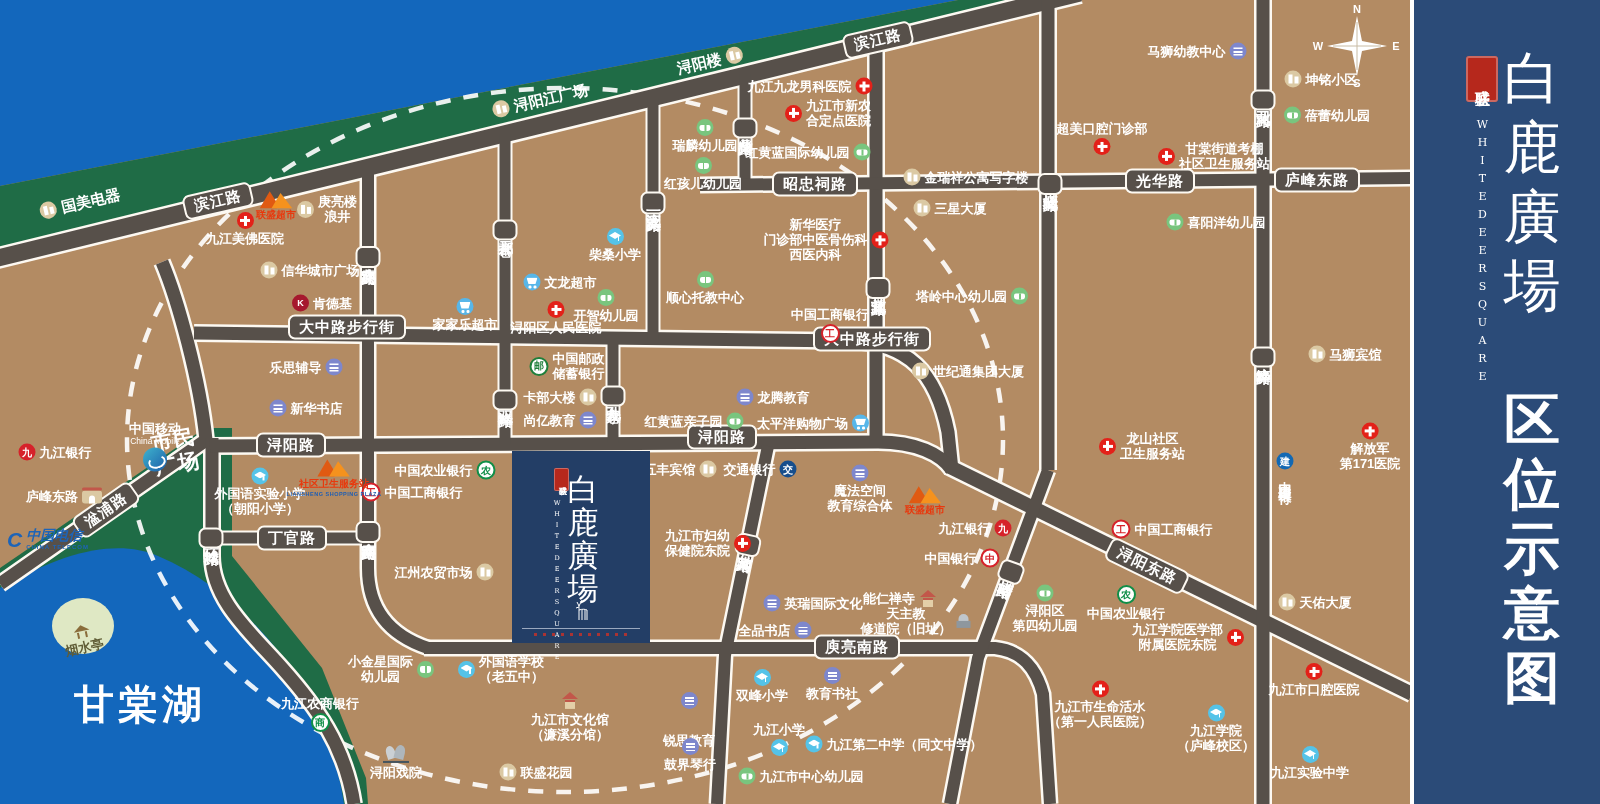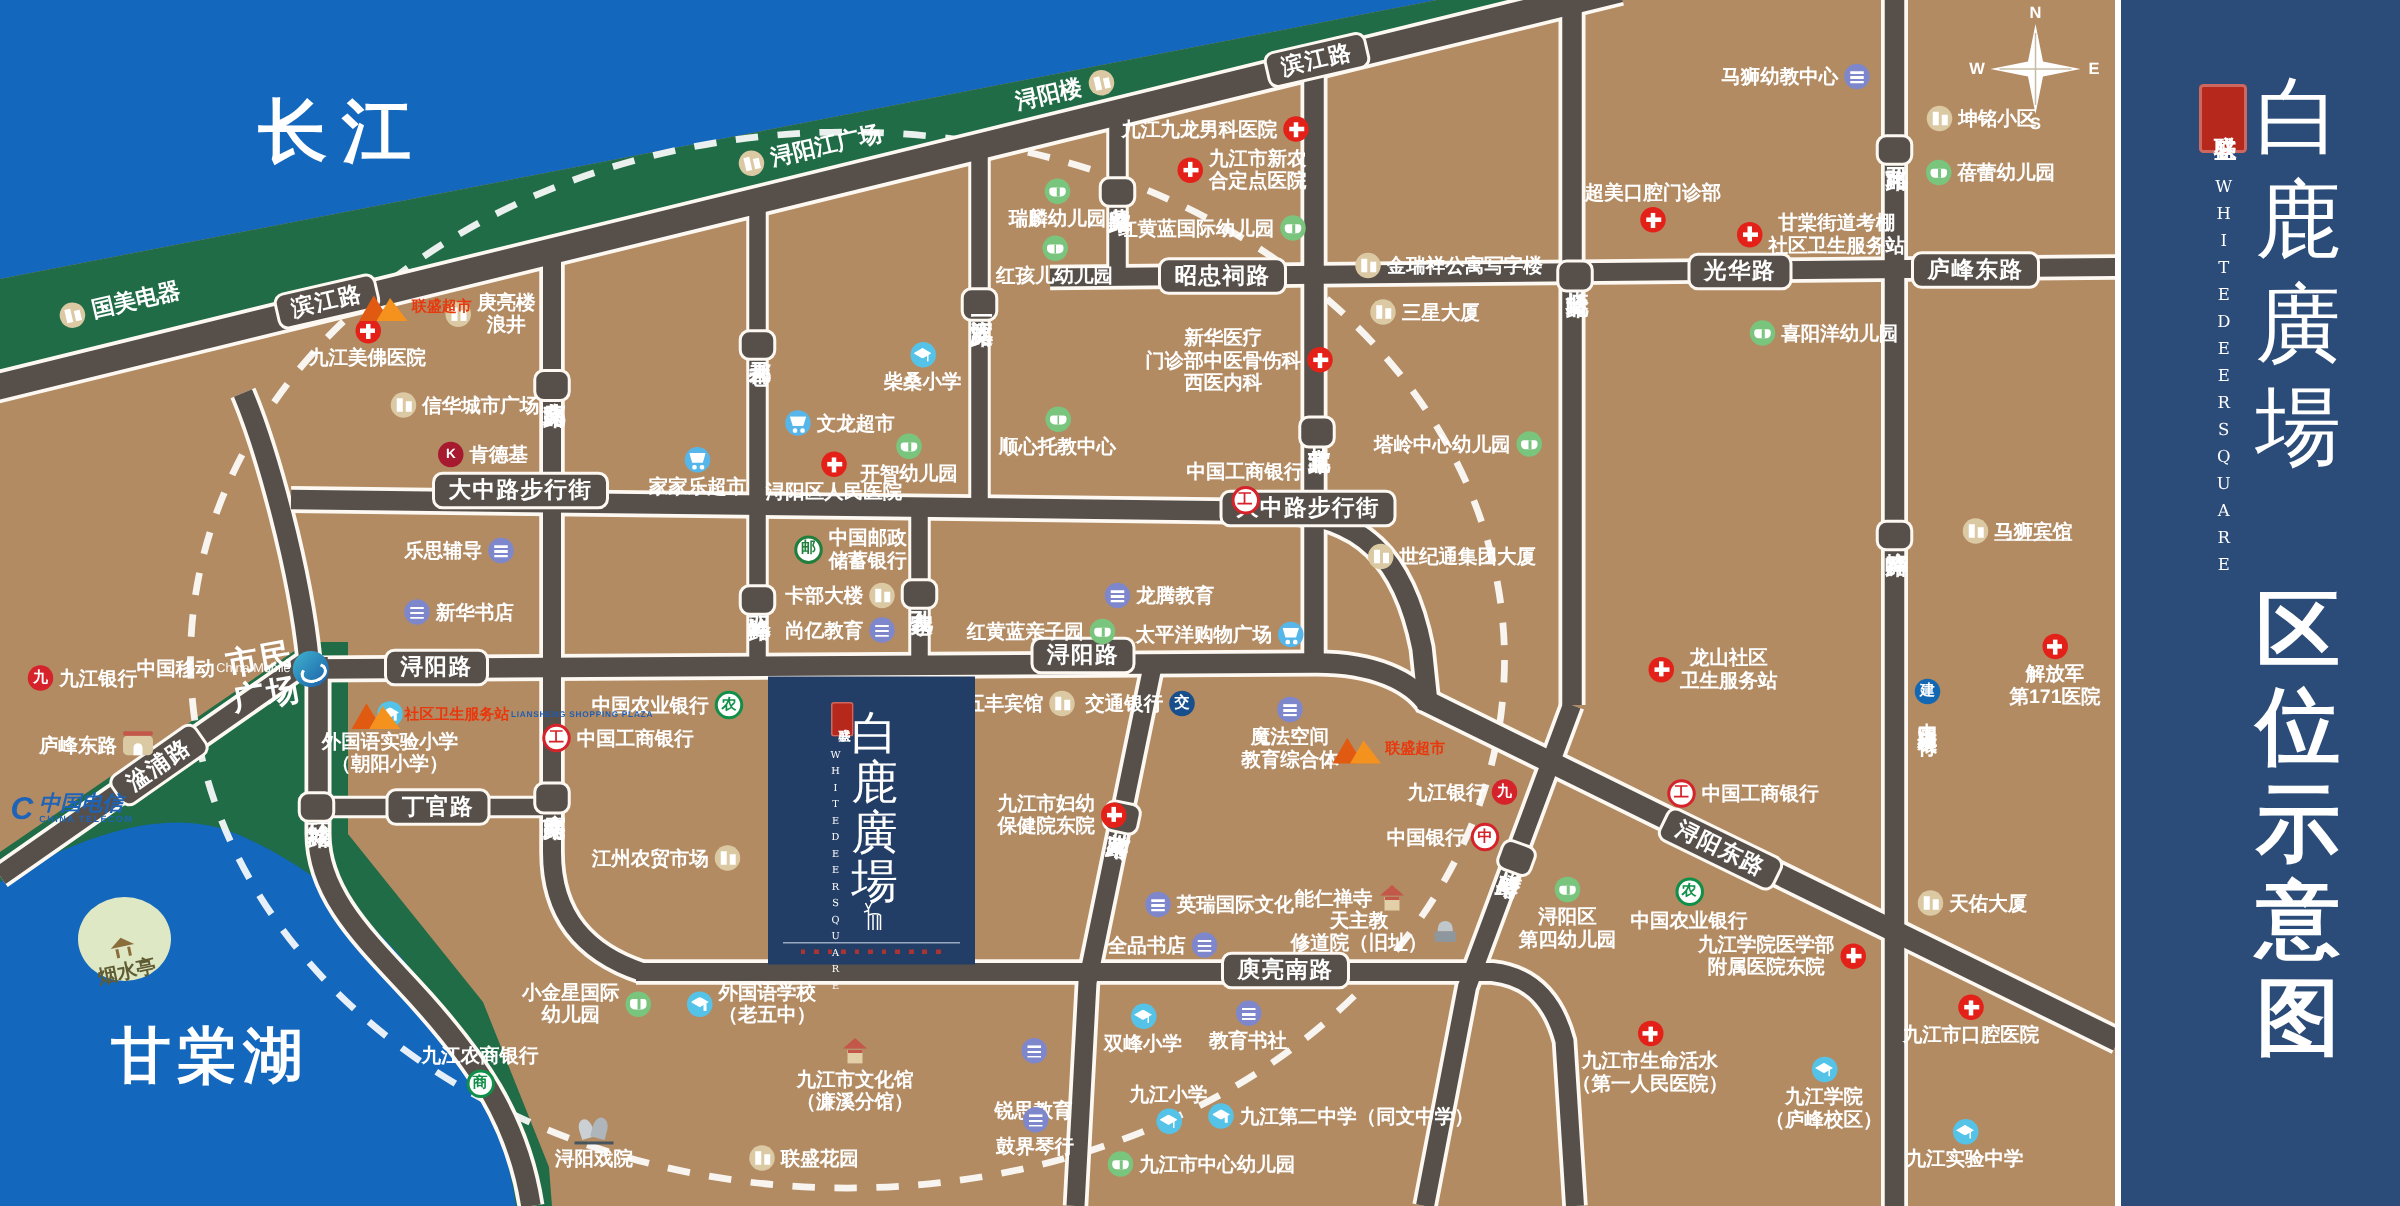--- a/index.html
+++ b/index.html
@@ -12,21 +12,21 @@
   .lbl-lake{font-size:40px;letter-spacing:4px;}
   .lbl-plaza{font-size:21px;line-height:1.15;letter-spacing:2px;transform:translate(-50%,-50%) rotate(-10deg);text-align:center;}
   
   .poi{position:absolute;display:flex;align-items:center;gap:4px;transform:translate(-50%,-50%);
        color:#fff;font-size:13px;font-weight:600;line-height:1.16;text-align:center;white-space:nowrap;}
   .poi .txt>div{white-space:nowrap;}
   .side-left{flex-direction:row;}
   .side-right{flex-direction:row-reverse;}
   .side-top{flex-direction:column;gap:2px;}
   .side-bottom{flex-direction:column-reverse;gap:2px;}
-  .col{flex-direction:row;gap:1px;}
+  .col{flex-direction:column;gap:1px;}
   .row{flex-direction:row;gap:4px;}
   .vtext{writing-mode:vertical-rl;text-orientation:upright;letter-spacing:2px;}
   .dark{color:#5F5C35;}
   
   .ic{width:17px;height:17px;border-radius:50%;position:relative;flex:0 0 auto;display:flex;align-items:center;justify-content:center;font-size:10px;font-weight:700;}
   .ic-hosp{background:#E32119;}
   .ic-hosp::before{content:"";position:absolute;left:3.5px;top:7px;width:10px;height:3px;background:#fff;}
   .ic-hosp::after{content:"";position:absolute;left:7px;top:3.5px;width:3px;height:10px;background:#fff;}
   .ic-school{background:#55C3E8;}
   .ic-school::before{content:"";position:absolute;left:2.5px;top:4px;width:12px;height:7px;background:#fff;
@@ -179,21 +179,20 @@
       <path d="M1263,-5 L1263,804" stroke-width="13"></path>
     </g>
 
     <g>
       <polygon points="1357,16 1362,41 1387,46 1362,51 1357,76 1352,51 1327,46 1352,41" fill="#FFFFFF"></polygon>
       <line x1="1357" y1="22" x2="1357" y2="70" stroke="#C8BBA4" stroke-width="1"></line>
       <line x1="1333" y1="46" x2="1381" y2="46" stroke="#C8BBA4" stroke-width="1"></line>
     </g>
   </svg>
 
-  <div class="lbl lbl-river" style="left:228px;top:88px;">长江</div>
   <div class="lbl lbl-lake" style="left:140px;top:704px;">甘棠湖</div>
   <div class="lbl lbl-plaza" style="left:176px;top:452px;">
     <div>市民</div>
     <div>广场</div>
   </div>
 
   <div class="compass-letter" style="left:1357px;top:9px;">N</div>
   <div class="compass-letter" style="left:1396px;top:46px;">E</div>
   <div class="compass-letter" style="left:1357px;top:83px;">S</div>
   <div class="compass-letter" style="left:1318px;top:46px;">W</div>

